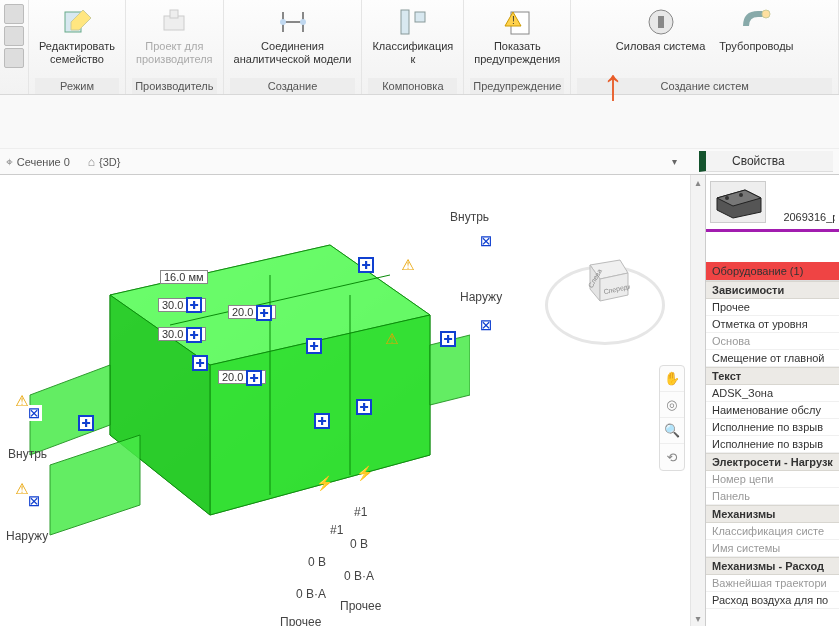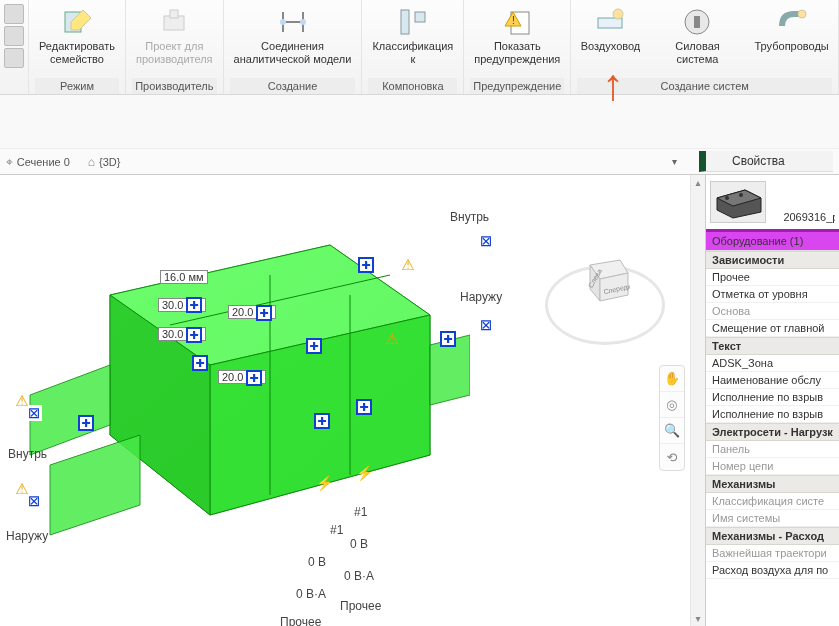--- a/index.html
+++ b/index.html
@@ -30,21 +30,21 @@
   
   .workspace { display:flex; height: calc(626px - 95px - 54px - 26px); }
   .viewport { flex:1; position:relative; background:#fff; overflow:hidden; }
   .props-pane { width:134px; border-left:1px solid #ccc; background:#fff; display:flex; flex-direction:column; overflow:hidden; }
 
   
   .props-title { background:#f3f3f3; padding:3px 6px; font-size:12px; border-bottom:1px solid #ddd; }
   .props-thumb-row { display:flex; align-items:flex-end; gap:17px; padding:6px 4px; border-bottom:3px solid #a21caf; }
   .props-thumb { width:60px; height:42px; background:#eee; border:1px solid #ccc; display:flex; align-items:center; justify-content:center; }
   .props-thumb svg { width:54px; height:36px; }
-  .props-type-row { background:#d946ef; padding:3px 6px; border-bottom:1px solid #ddd; font-size:11px; }
+  .props-type-row { background:#ef4444; padding:3px 6px; border-bottom:1px solid #ddd; font-size:11px;margin-top:30px; }
   .props-section-head { background:#eceae6; padding:2px 6px; font-weight:bold; font-size:11px; border-top:1px solid #d8d6d0; border-bottom:1px solid #d8d6d0; white-space:nowrap; overflow:hidden; }
   .props-row { padding:2px 6px; border-bottom:1px solid #f0f0f0; white-space:nowrap; overflow:hidden; font-size:11px; cursor:default; }
   .props-row.dim { color:#999; }
 
   
   .vp-label { position:absolute; font-size:12px; color:#444; white-space:nowrap; }
   .conn-icon { position:absolute; width:16px; height:16px; border:2px solid #1040d0; background:#fff; display:flex; align-items:center; justify-content:center; color:#1040d0; font-size:12px; cursor:pointer; }
   .conn-icon::before { content:"✚"; font-size:11px; }
   .cross-icon { position:absolute; width:16px; height:16px; background:#fff; display:flex; align-items:center; justify-content:center; color:#1040d0; font-size:15px; }
   .cross-icon::before { content:"⊠"; }
@@ -158,29 +158,20 @@
         </div>
         <span>Показать</span>
         <span>предупреждения</span>
       </div>
     </div>
     <div class="ribbon-group-label">Предупреждение</div>
   </div>
 
   <div class="ribbon-group" style="flex:1">
     <div class="ribbon-buttons">
-      <div class="ribbon-btn">
-        <div class="icon32">
-          <svg viewBox="0 0 32 32">
-              <rect x="4" y="12" width="24" height="10" fill="#e8f0f8" stroke="#7aa"></rect>
-              <circle cx="24" cy="8" r="5" fill="#ffe0a0" stroke="#cc9"></circle>
-            </svg>
-        </div>
-        <span>Воздуховод</span>
-      </div>
       <div class="ribbon-btn">
         <div class="icon32">
           <svg viewBox="0 0 32 32">
               <circle cx="16" cy="16" r="12" fill="#e8e8e8" stroke="#888"></circle>
               <rect x="13" y="10" width="6" height="12" fill="#888"></rect>
             </svg>
         </div>
         <span>Силовая система</span>
       </div>
       <div class="ribbon-btn">
@@ -335,22 +326,22 @@
         <div class="props-row">Прочее</div>
         <div class="props-row">Отметка от уровня</div>
         <div class="props-row dim">Основа</div>
         <div class="props-row">Смещение от главной</div>
         <div class="props-section-head">Текст</div>
         <div class="props-row">ADSK_Зона</div>
         <div class="props-row">Наименование обслу</div>
         <div class="props-row">Исполнение по взрыв</div>
         <div class="props-row">Исполнение по взрыв</div>
         <div class="props-section-head">Электросети - Нагрузк</div>
+        <div class="props-row dim">Номер цепи</div>
         <div class="props-row dim">Панель</div>
-        <div class="props-row dim">Номер цепи</div>
         <div class="props-section-head">Механизмы</div>
         <div class="props-row dim">Классификация систе</div>
         <div class="props-row dim">Имя системы</div>
         <div class="props-section-head">Механизмы - Расход</div>
         <div class="props-row dim">Важнейшая траектори</div>
         <div class="props-row">Расход воздуха для по</div>
       </div>
   </div>
 
 </div>

